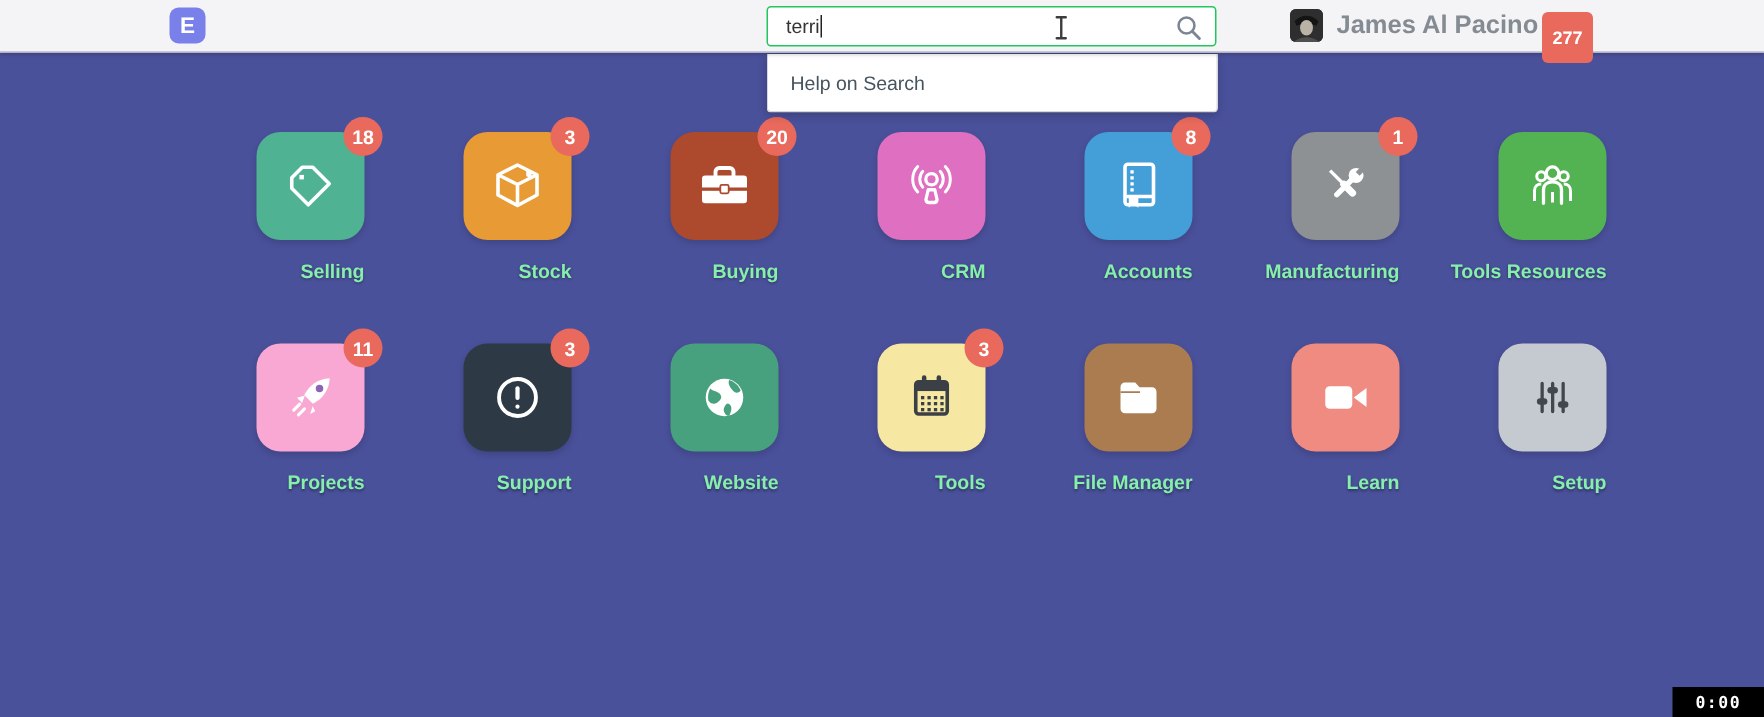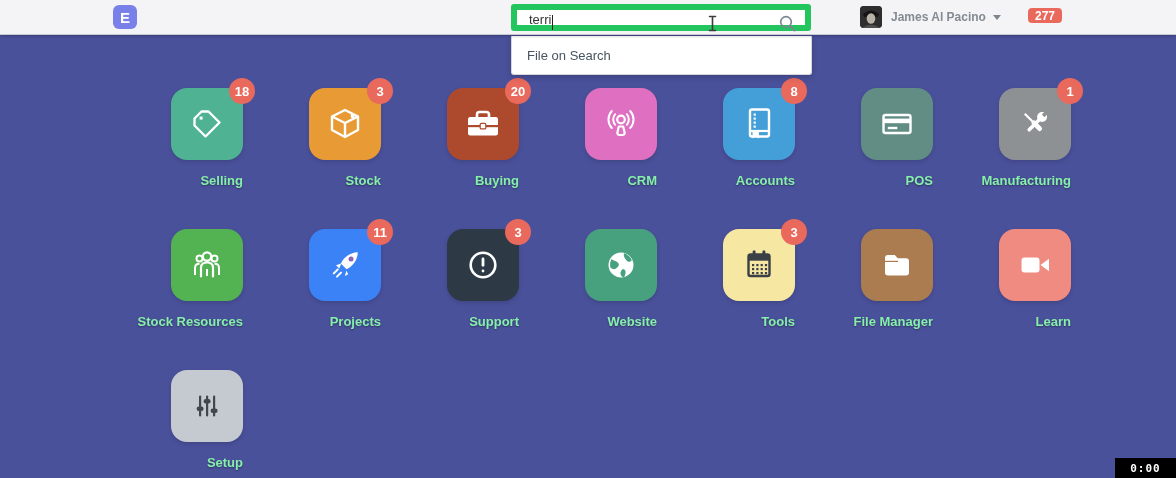--- a/index.html
+++ b/index.html
@@ -15,44 +15,44 @@
     box-shadow:0 1px 3px rgba(0,0,0,.25);z-index:10;
   }
   .logo{
     position:absolute;left:113px;top:5px;width:24px;height:24px;
     background:#7a80ea;color:#fff;border-radius:6px;
     display:flex;align-items:center;justify-content:center;
     font-size:15px;font-weight:bold;cursor:pointer;
   }
   .search-wrap{
     position:absolute;left:511px;top:4px;width:300px;height:27px;
-    background:#fff;border:6px solid #22c55e;border-radius:3px;
+    background:#fff;border:1px solid #22c55e;border-radius:3px;
     box-sizing:border-box;
   }
   .search-input{
     border:none;outline:none;background:transparent;
     width:calc(100% - 36px);height:100%;padding:0 0 0 12px;
     font-size:13px;color:#333;font-family:"Liberation Sans", sans-serif;
   }
   .fake-caret{position:absolute;left:35px;top:5px;width:1px;height:15px;background:#222;}
   .search-icon{position:absolute;right:9px;top:5px;}
   .ibeam{position:absolute;left:190px;top:5px;}
   .user-area{
     position:absolute;left:860px;top:0;height:34px;
     display:flex;align-items:center;cursor:pointer;
   }
   .avatar{width:22px;height:22px;border-radius:4px;overflow:hidden;background:#3a3a3a;}
-  .user-name{margin-left:9px;font-size:12px;font-weight:bold;color:#848b92;}
+  .user-name{margin-left:9px;font-size:17px;font-weight:bold;color:#848b92;}
   .user-caret{
     margin-left:7px;width:0;height:0;
     border-left:4px solid transparent;border-right:4px solid transparent;
     border-top:5px solid #7d868d;
   }
   .nav-badge{
-    position:absolute;left:1028px;top:8px;height:15px;
+    position:absolute;left:1028px;top:8px;height:34px;
     background:#e9695c;color:#fff;font-size:12px;font-weight:bold;
     border-radius:4px;padding:0 7px;display:flex;align-items:center;cursor:pointer;
   }
   
   .dropdown{
     position:absolute;left:511px;top:36px;width:299px;height:38px;
     background:#fff;border:1px solid #d6d6dc;border-top:none;
     border-radius:0 0 3px 3px;box-shadow:0 2px 6px rgba(0,0,0,.2);
     z-index:9;display:flex;align-items:center;
   }
@@ -123,21 +123,21 @@
       </svg>
     </span>
     <span class="user-name">James Al Pacino</span>
     <span class="user-caret"></span>
   </div>
 
   <div class="nav-badge">277</div>
 </div>
 
 <div class="dropdown">
-  <div class="dropdown-item">File on Search</div>
+  <div class="dropdown-item">Help on Search</div>
 </div>
 
 <div class="grid">
 
   <div class="cell">
     <div class="tile" style="background: rgb(79, 178, 146); --tile: #4fb292;">
       <span class="badge">18</span>
       <svg width="40" height="40" viewBox="0 0 40 40">
         <path d="M7.5 14.5 14.5 7.5H21.5L32.5 18.5 18.5 32.5 7.5 21.5Z" fill="none" stroke="#fff" stroke-width="2.4" stroke-linejoin="round"></path>
         <rect x="12.6" y="12.6" width="3" height="3" fill="#fff"></rect>
@@ -192,30 +192,20 @@
         <rect x="14.6" y="13.5" width="2.2" height="2.2" fill="#fff"></rect>
         <rect x="14.6" y="17.5" width="2.2" height="2.2" fill="#fff"></rect>
         <rect x="14.6" y="21.5" width="2.2" height="2.2" fill="#fff"></rect>
         <path d="M11 27h19" stroke="#fff" stroke-width="2.2"></path>
         <path d="M13.5 27v7.5l3.2-2.6 3.2 2.6V27z" fill="#fff"></path>
       </svg>
     </div>
     <div class="label">Accounts</div>
   </div>
 
-  <div class="cell">
-    <div class="tile" style="background: rgb(98, 141, 132); --tile: #628d84;">
-      <svg width="40" height="40" viewBox="0 0 40 40">
-        <rect x="6.5" y="11" width="27" height="18" rx="2" fill="none" stroke="#fff" stroke-width="2.4"></rect>
-        <rect x="6.5" y="14.6" width="27" height="4.6" fill="#fff"></rect>
-        <rect x="10.8" y="22.8" width="9.5" height="2.4" fill="#fff"></rect>
-      </svg>
-    </div>
-    <div class="label">POS</div>
-  </div>
 
   <div class="cell">
     <div class="tile" style="background: rgb(141, 145, 147); --tile: #8d9193;">
       <span class="badge">1</span>
       <svg width="40" height="40" viewBox="0 0 40 40">
         <g transform="rotate(45 20 20)">
           <circle cx="20" cy="10" r="5" fill="#fff"></circle>
           <rect x="18.2" y="2.5" width="3.6" height="6" fill="var(--tile)"></rect>
           <rect x="18.2" y="13" width="3.6" height="17" rx="1.8" fill="#fff"></rect>
         </g>
@@ -233,25 +223,25 @@
       <svg width="40" height="40" viewBox="0 0 40 40">
         <circle cx="12.5" cy="13.5" r="3" fill="none" stroke="#fff" stroke-width="2"></circle>
         <circle cx="27.5" cy="13.5" r="3" fill="none" stroke="#fff" stroke-width="2"></circle>
         <path d="M8 30v-7c0-2.6 1.8-4.3 4.5-4.3" fill="none" stroke="#fff" stroke-width="2"></path>
         <path d="M32 30v-7c0-2.6-1.8-4.3-4.5-4.3" fill="none" stroke="#fff" stroke-width="2"></path>
         <circle cx="20" cy="11.5" r="4.2" fill="none" stroke="#fff" stroke-width="2.2"></circle>
         <path d="M14 31.5v-9c0-3.2 2.6-5.2 6-5.2s6 2 6 5.2v9" fill="none" stroke="#fff" stroke-width="2.2" stroke-linecap="round"></path>
         <path d="M20 24v7" fill="none" stroke="#fff" stroke-width="2"></path>
       </svg>
     </div>
-    <div class="label">Stock Resources</div>
-  </div>
-
-  <div class="cell">
-    <div class="tile" style="background: #3b82f6; text-decoration: underline; --tile: #8d63b5;">
+    <div class="label">Tools Resources</div>
+  </div>
+
+  <div class="cell">
+    <div class="tile" style="background: #f9a8d4; text-decoration: underline; --tile: #8d63b5;">
       <span class="badge">11</span>
       <svg width="40" height="40" viewBox="0 0 40 40">
         <path d="M32.8 7.2c-7.8.4-13.4 4.4-17 11.2l5.8 5.8c6.8-3.6 10.8-9.2 11.2-17z" fill="#fff"></path>
         <circle cx="26" cy="14" r="2.5" fill="var(--tile)"></circle>
         <path d="M16.2 18.6l-5.2 1.6 3.4 3.4zM21.4 25.8l-1.6 5.2 3.4-1.8z" fill="#fff"></path>
         <path d="M12.8 24.4l-4 4M16 27.6l-4 4" stroke="#fff" stroke-width="2" stroke-linecap="round"></path>
       </svg>
     </div>
     <div class="label">Projects</div>
   </div>

